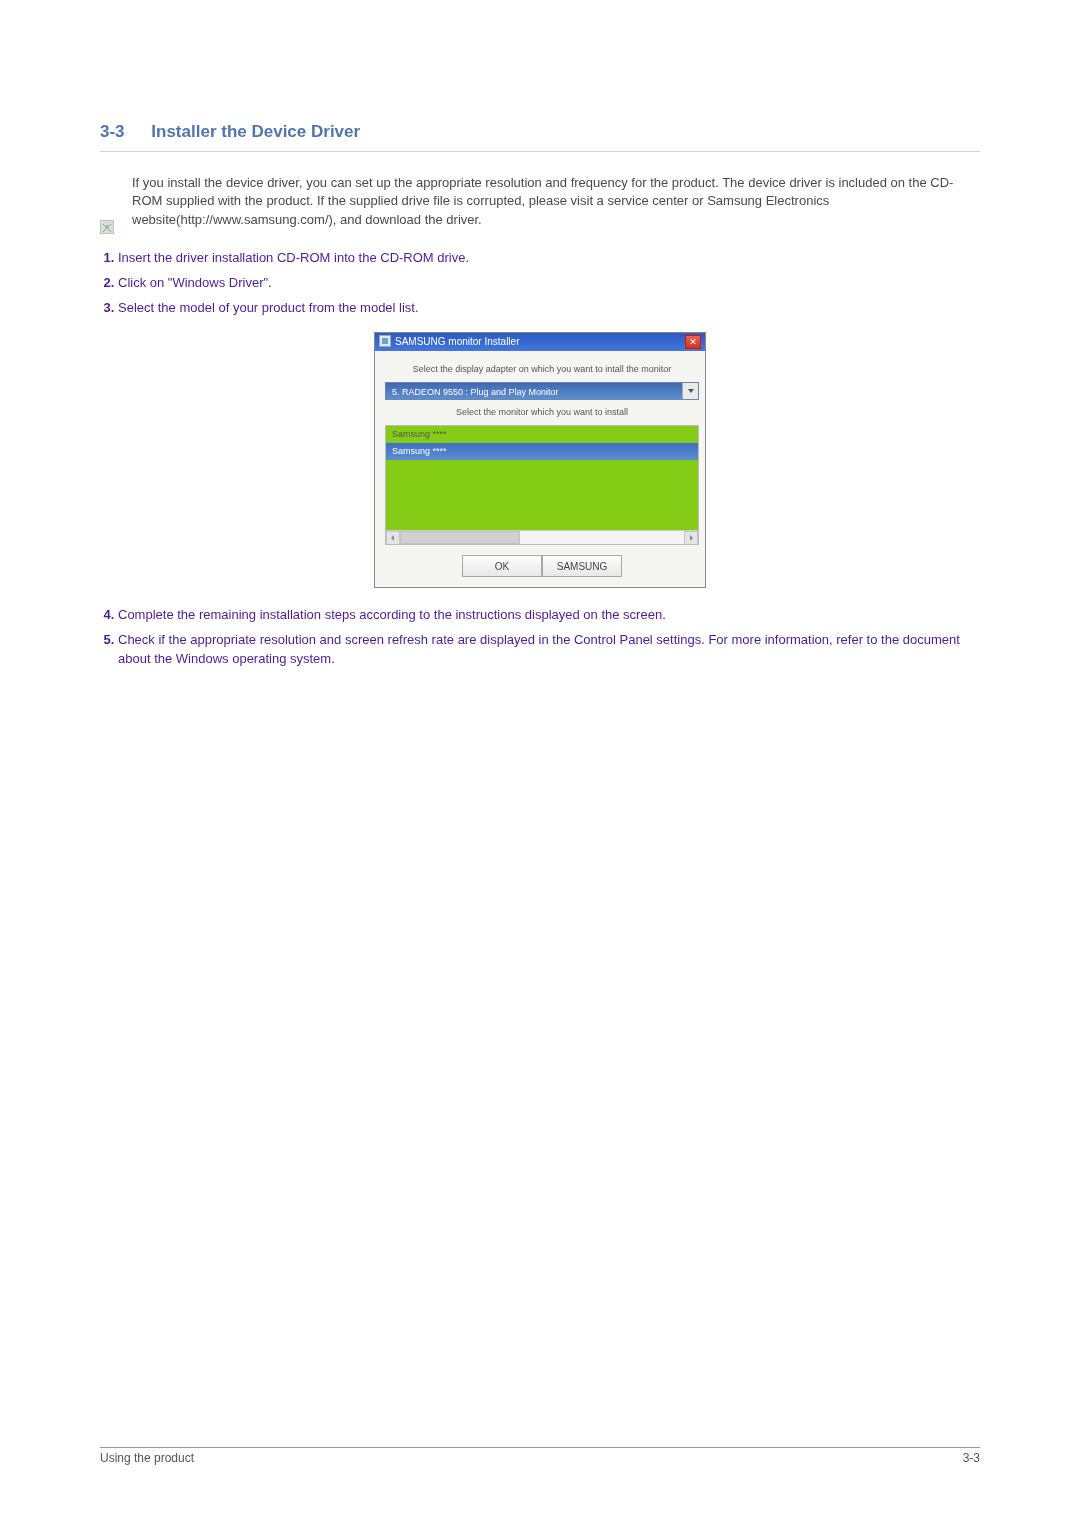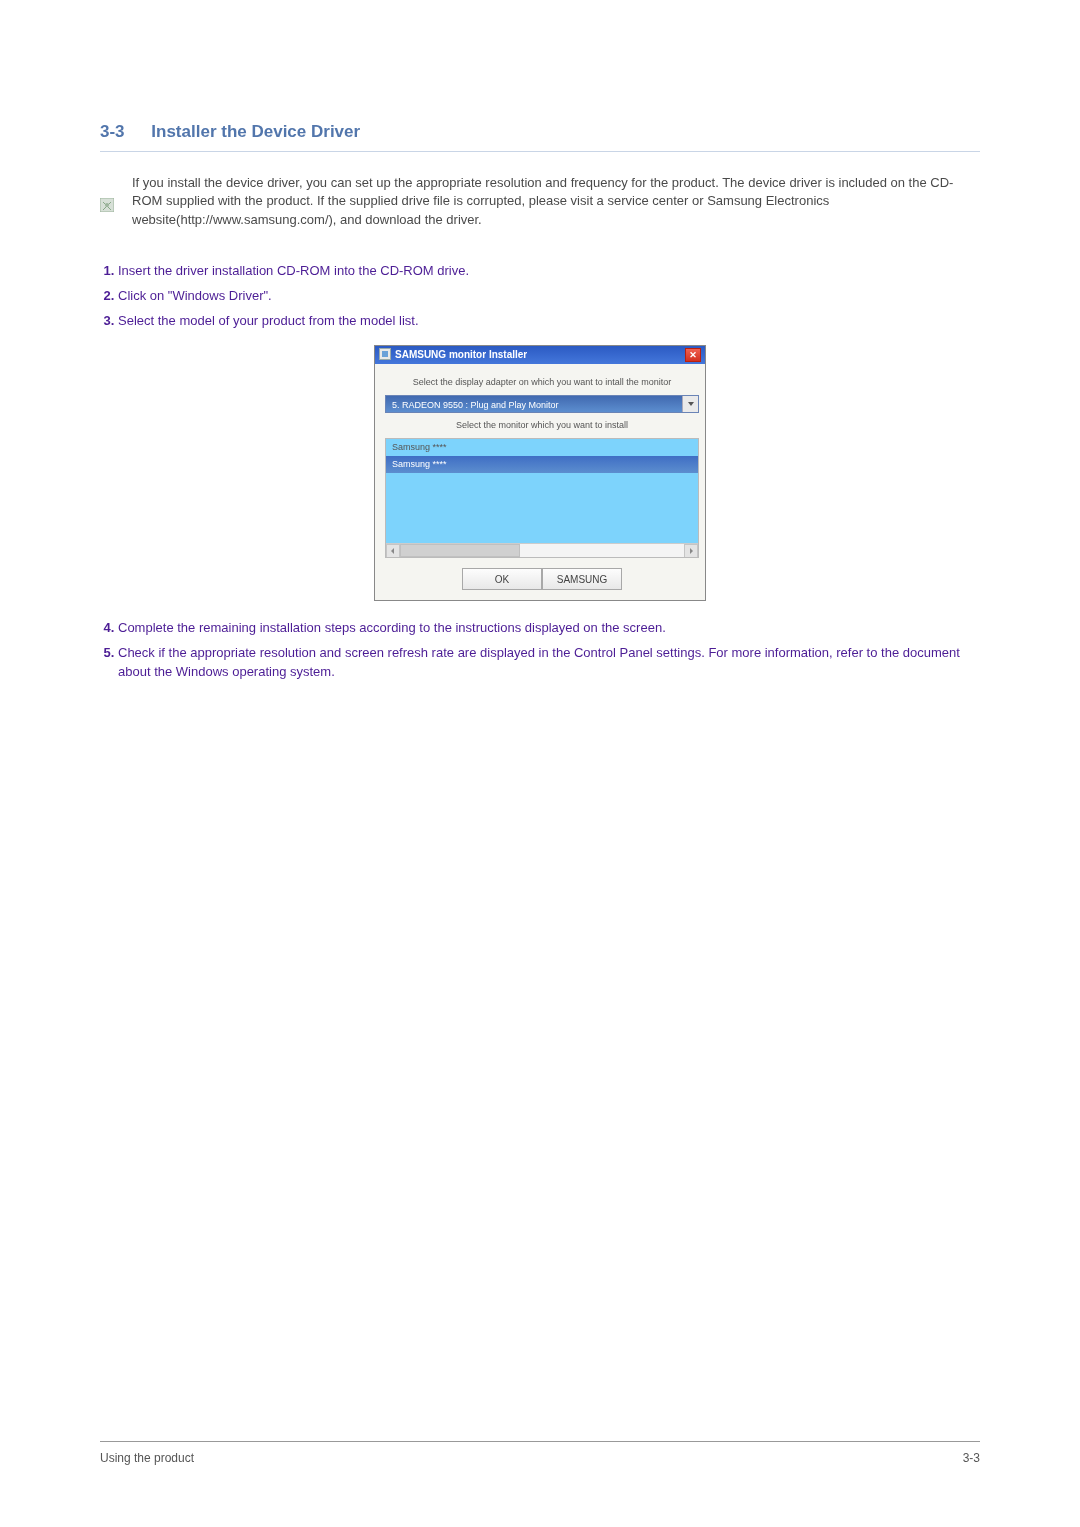--- a/index.html
+++ b/index.html
@@ -18,22 +18,22 @@
       color: #5276ac;
       font-size: 17px;
       font-weight: bold;
       padding-bottom: 6px;
       border-bottom: 1px solid #c9d5e6;
       margin-bottom: 22px;
     }
     .heading .num { margin-right: 22px; }
     .info {
       display: flex;
-      align-items: center;
-      margin-bottom: 28px;
+      align-items: flex-end;
+      margin-bottom: 15px;
     }
     .info-icon {
       flex: 0 0 auto;
       width: 14px; height: 14px;
       margin-right: 18px;
       margin-top: 2px;
     }
     .info-text p { margin-bottom: 4px; }
     ol.steps {
       list-style: decimal;
@@ -45,21 +45,21 @@
     .dialog {
       width: 332px;
       border: 1px solid #888;
       background: #f5f5f1;
       font-size: 10px;
     }
     .titlebar {
       display:flex; align-items:flex-start;
       background: linear-gradient(#2b5ac3, #4477db);
       color:#fff; padding: 2px 4px;
-      font-weight:bold;
+      font-weight:normal;
       font-size:10px;
     }
     .titlebar .icon {
       width:12px; height:12px; background:#e8e8e8;
       border:1px solid #9aa; margin-right:4px;
       display:flex;align-items:center;justify-content:center;
     }
     .titlebar .spacer { flex:1; }
     .closebtn {
       width:16px; height:14px;
@@ -77,21 +77,21 @@
     .combo .val {
       flex:1; background: linear-gradient(#4169b0,#5c8ecf);
       color:#fff; padding:3px 6px; white-space:nowrap; overflow:hidden;
     }
     .combo .arrow {
       width:16px; display:flex; align-items:center; justify-content:center;
       background:#eaeaea; border-left:1px solid #aab;
       cursor:pointer;
     }
     .listbox {
-      border:1px solid #bbb; background:#7dd3fc; height:120px;
+      border:1px solid #bbb; background:#84cc16; height:120px;
       margin-top:2px; font-size:9px; position:relative; overflow:hidden;
     }
     .listitem { padding:2px 6px; color:#555; }
     .listitem.selected { background: linear-gradient(#3f6ec4,#5c8ecf); color:#fff; }
     .hscroll {
       position:absolute; bottom:0; left:0; right:0; height:14px;
       background:#efefef; border-top:1px solid #ccc;
       display:flex;
     }
     .hscroll .endbtn {
@@ -106,21 +106,21 @@
       width:80px; height:22px;
       background:linear-gradient(#fdfdfd,#e8e8e8);
       border:1px solid #a8a8a8; font-size:10px; color:#444;
       cursor:pointer;
     }
     .footer {
       position: absolute;
       bottom: 60px;
       left: 100px; right: 100px;
       border-top: 1px solid #999;
-      padding-top: 8px;
+      padding-top: 2px;
       display:flex; justify-content:space-between;
       font-size: 12px; color:#555;
     }
     svg { display:block; }
   </style>
 </head>
 <body>
 
 <h2 class="heading">
   <span class="num">3-3</span>

